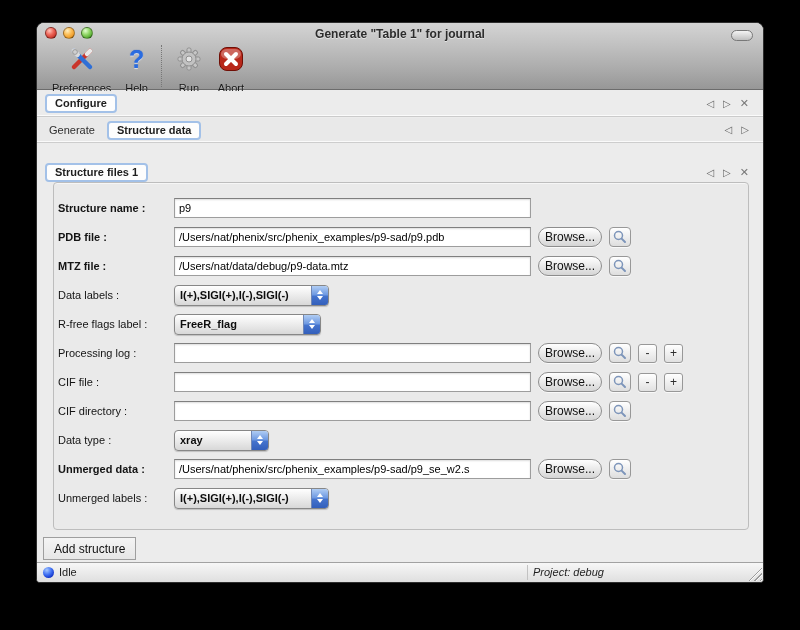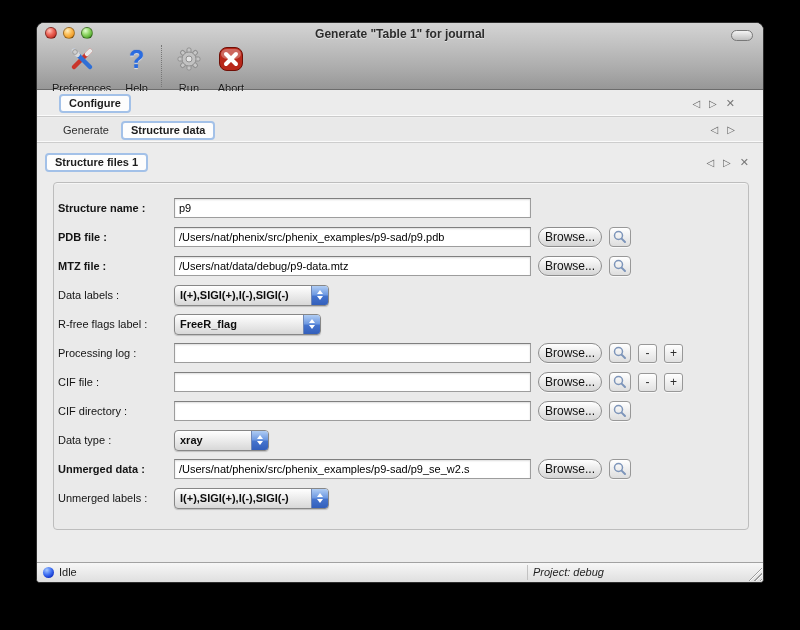--- a/index.html
+++ b/index.html
@@ -27,33 +27,33 @@
 
   .toolbar{position:absolute;top:21px;left:8px;display:flex;align-items:flex-start;}
   .tool{display:flex;flex-direction:column;align-items:center;padding:0 7px;cursor:default;}
   .tool .icn{height:30px;display:flex;align-items:center;justify-content:center;}
   .tool .tlabel{font-size:11px;color:#161616;text-shadow:0 1px 0 rgba(255,255,255,.45);margin-top:8px;}
   .tool-sep{width:1px;height:42px;margin:1px 6px 0;border-left:1px dotted #777;}
   .qmark{font-size:25px;font-weight:bold;color:#2a6ce0;line-height:1;
     text-shadow:0 1px 1px rgba(255,255,255,.7),0 0 1px #1a4db0;}
 
   
-  .tabrow{position:absolute;left:0;right:0;display:flex;align-items:center;padding:0 22px;}
+  .tabrow{position:absolute;left:0;right:0;display:flex;align-items:center;padding:0 8px;}
   .rowA{top:68px;height:26px;background:#ececec;border-bottom:1px solid #cbcbcb;box-shadow:inset 0 -1px 0 #fbfbfb;}
   .rowB{top:95px;height:25px;background:#e9e9e9;border-bottom:1px solid #cdcdcd;box-shadow:inset 0 -1px 0 #fafafa;}
   .seltab{background:#fdfdfd;border:2px solid #a3c1e8;border-radius:4px;padding:1px 8px 2px;
     font-size:11px;font-weight:bold;color:#1d1d1d;white-space:nowrap;}
   .plaintab{font-size:11px;color:#2e2e2e;padding:0 12px 0 4px;white-space:nowrap;}
   .nav{margin-left:auto;display:flex;align-items:center;gap:9px;color:#666;}
   .nav .arr{font-size:10px;line-height:1;}
   .nav .xcl{font-size:11px;color:#777;line-height:1;}
 
   
   .content{position:absolute;top:121px;left:0;right:0;bottom:20px;background:#ececec;}
-  .tabrowC{display:flex;align-items:center;padding:9px 14px 0 8px;}
+  .tabrowC{display:flex;align-items:center;padding:19px 14px 0 8px;}
   .grouplabel{margin:7px 0 11px 24px;font-size:15px;color:#2b2b2b;}
   .groupbox{position:absolute;left:16px;top:38px;width:696px;height:348px;
     border:1px solid #bdbdbd;border-radius:4px;background:#eaeaea;
     box-shadow:inset 0 1px 0 rgba(255,255,255,.55);padding:14px 0 0 4px;}
 
   .frow{display:flex;align-items:center;height:22px;margin-bottom:7px;}
   .flabel{width:116px;flex-shrink:0;font-size:11px;color:#141414;}
   .flabel.bold{font-weight:bold;}
   .ftext{width:357px;height:20px;border:1px solid #9d9d9d;border-top-color:#7f7f7f;
     background:#fff;font-family:"Liberation Sans","DejaVu Sans",sans-serif;
@@ -312,20 +312,21 @@
           <span class="ctext">I(+),SIGI(+),I(-),SIGI(-)</span>
           <span class="stepper">
               <span class="tri-up"></span>
               <span class="tri-dn"></span>
             </span>
         </span>
       </div>
 
     </div>
 
+    <div class="addbtn">Add structure</div>
   </div>
 
   <div class="statusbar">
     <span class="statusdot"></span>
     <span class="statustext">Idle</span>
     <span class="statussep"></span>
     <span class="projecttext">Project: debug</span>
     <span class="grip"></span>
   </div>
 

